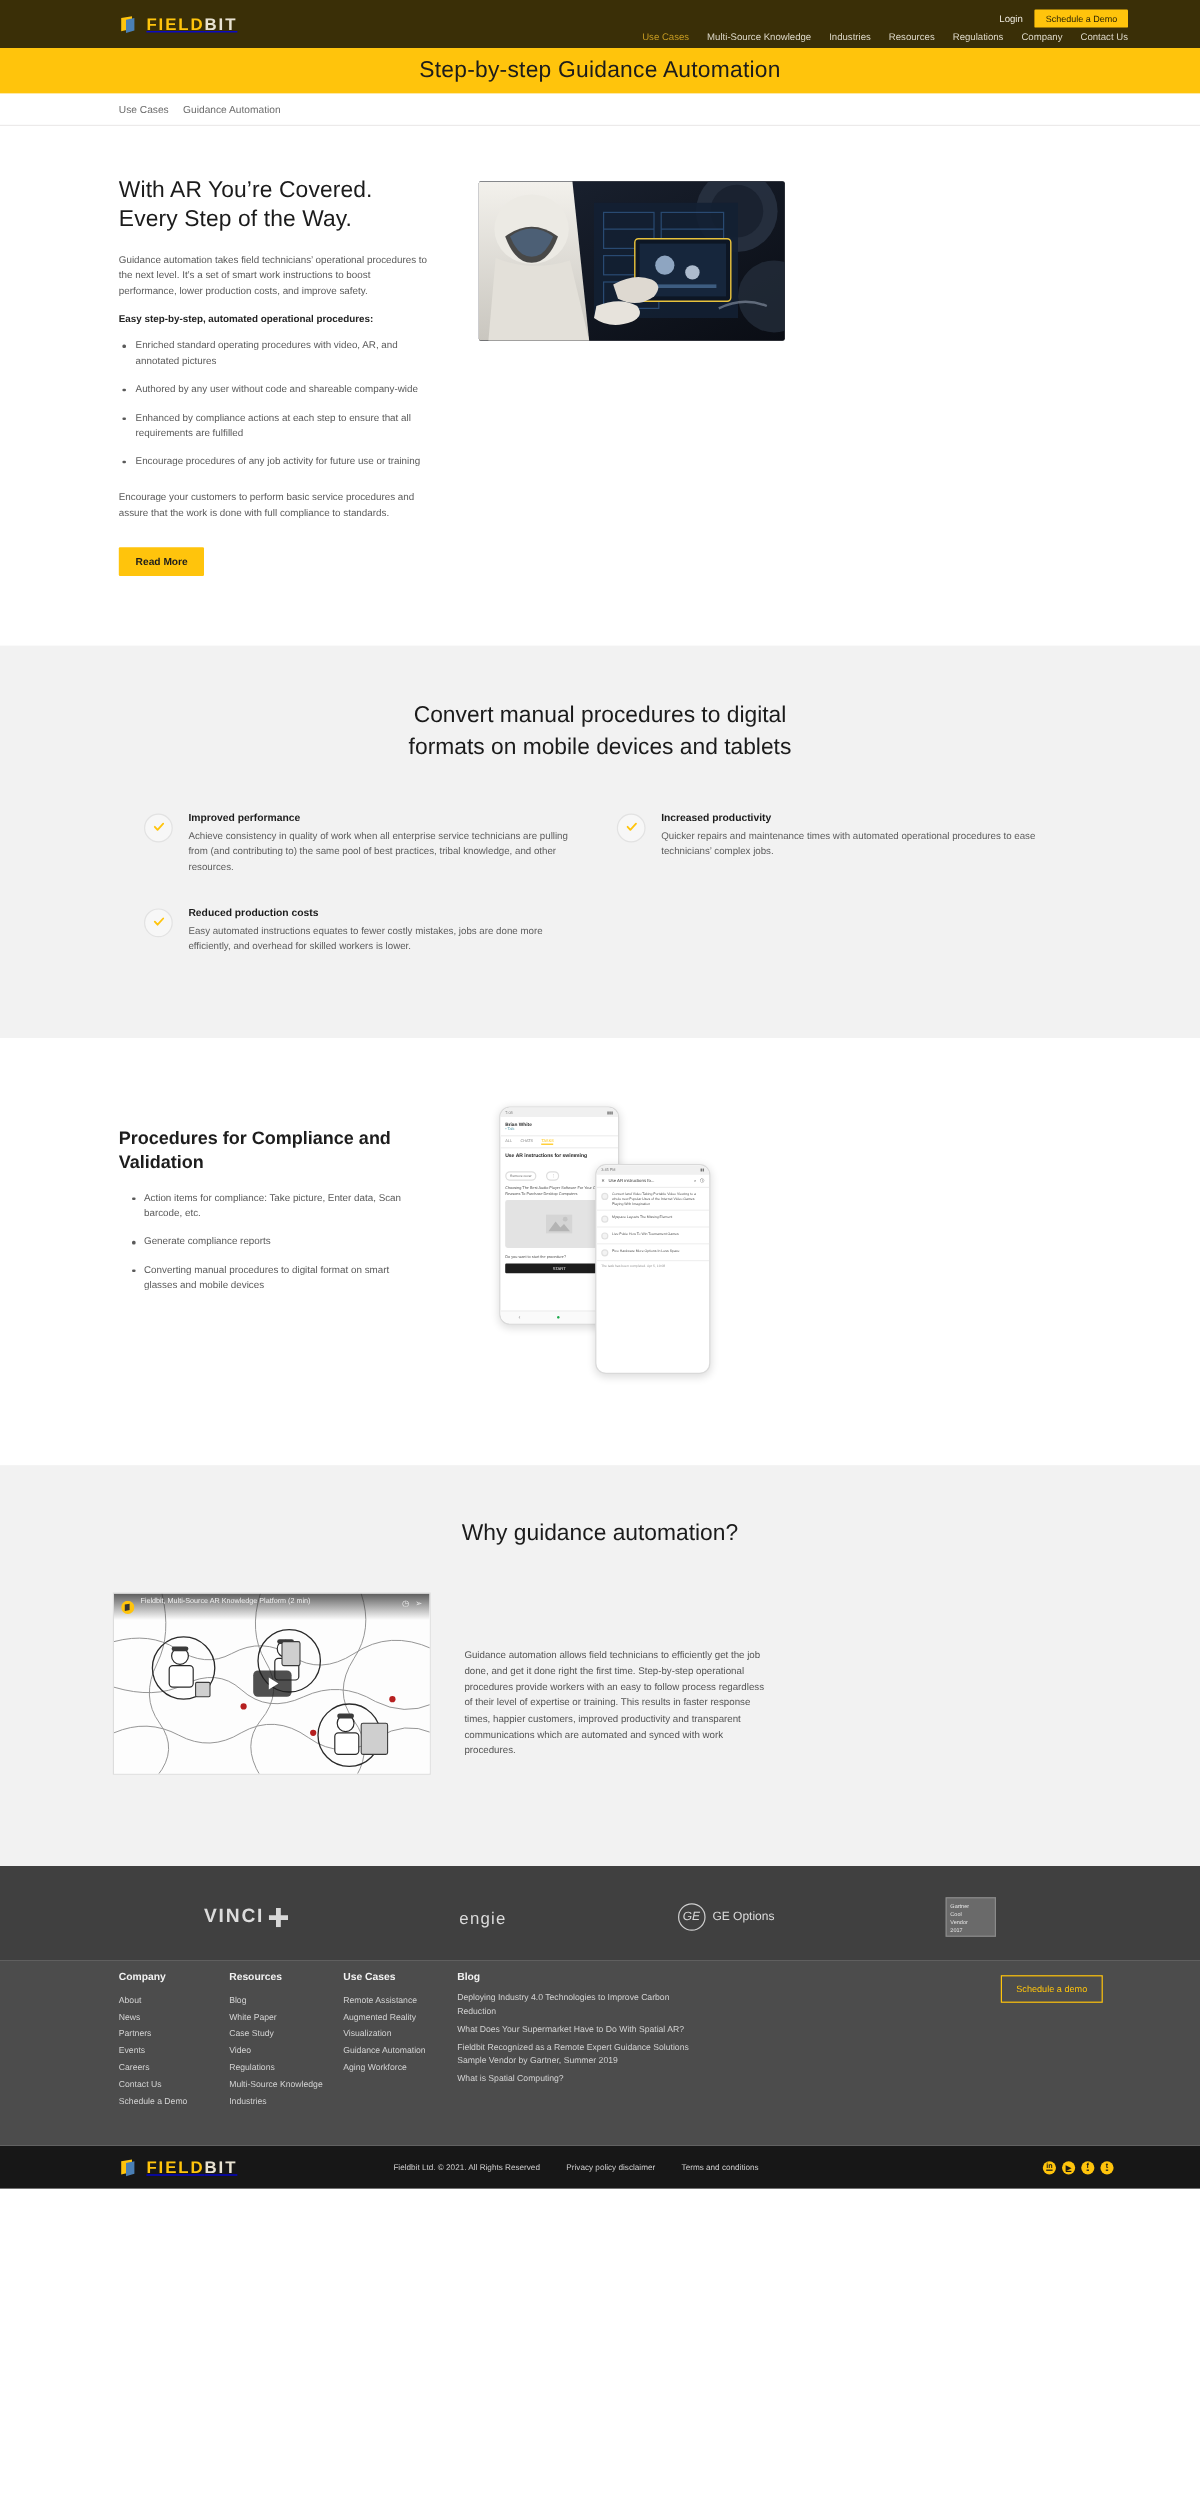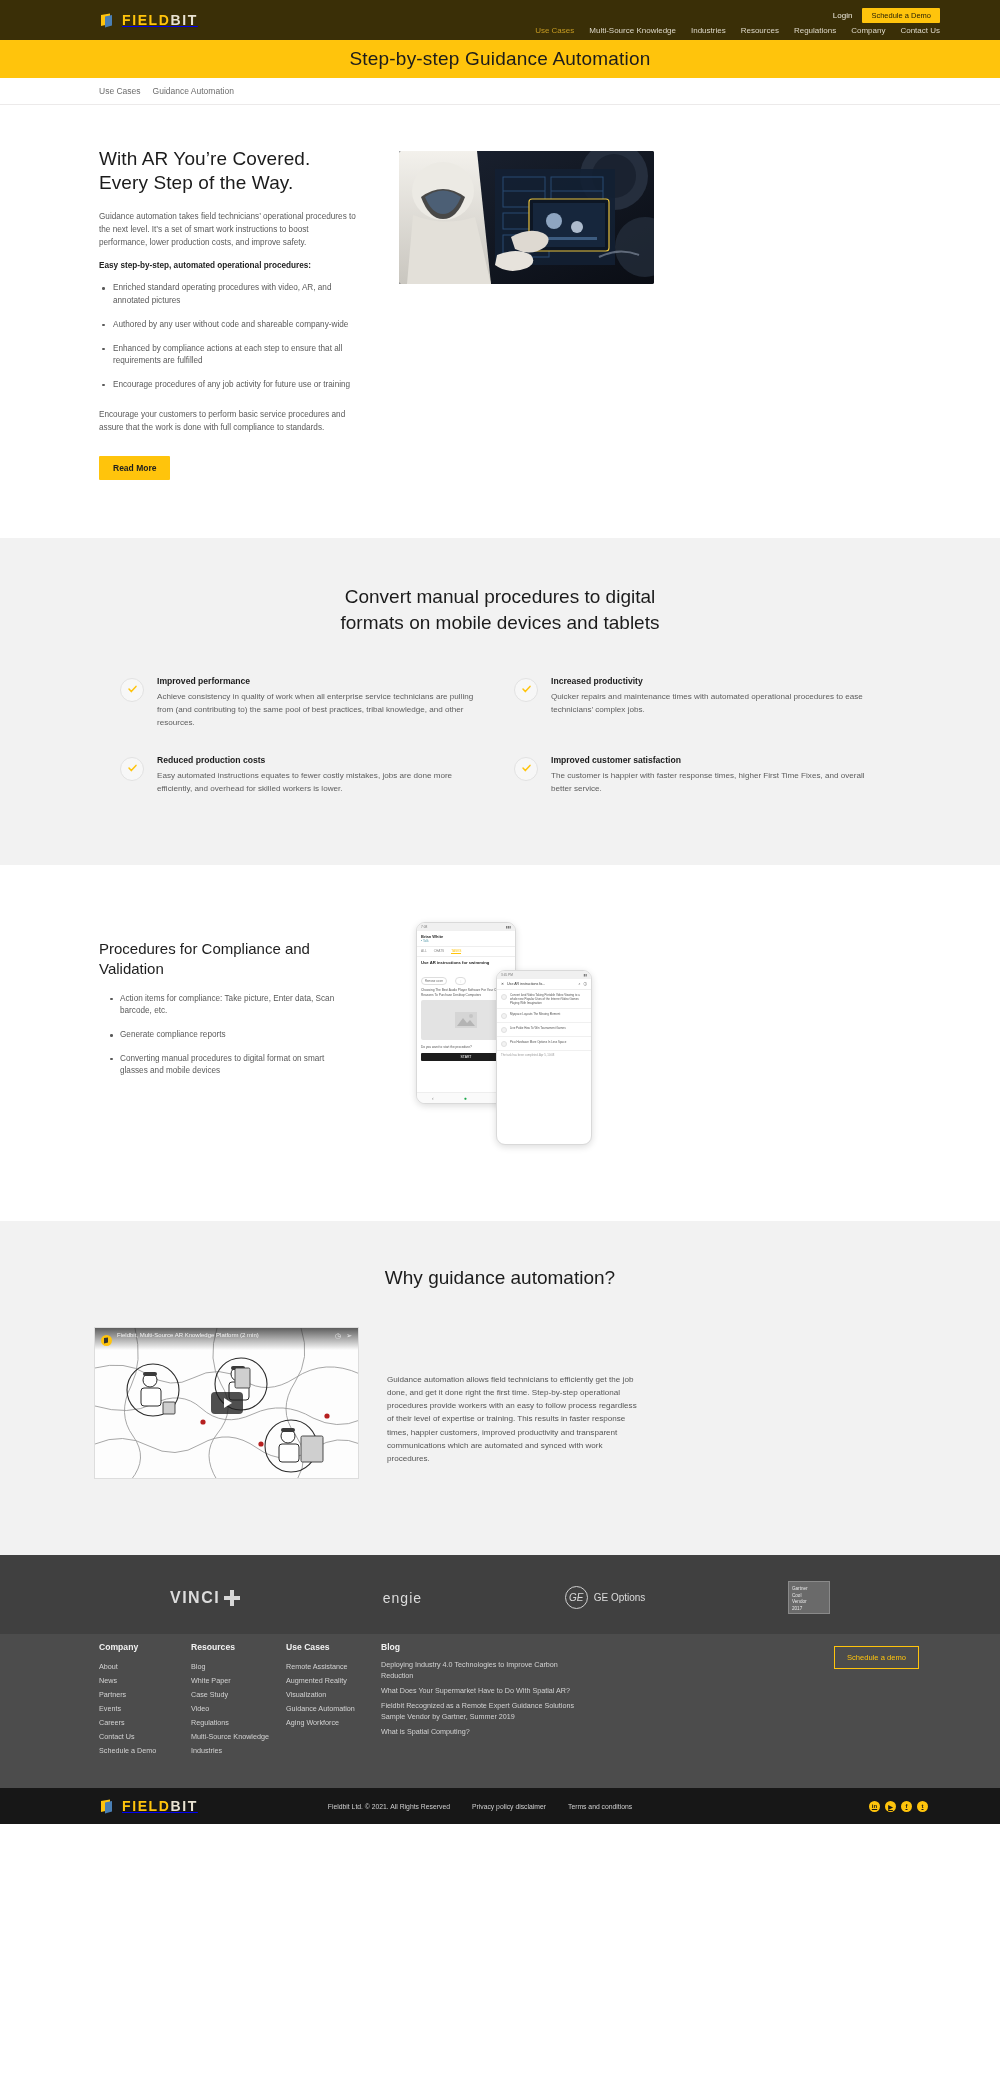--- a/index.html
+++ b/index.html
@@ -124,21 +124,21 @@
   .benefit-body h3 {
     font-size: 8.6px; font-weight: bold; color: #1b1b1b; margin-bottom: 4px;
   }
   .benefit-body p { font-size: 8.1px; line-height: 1.62; color: #5d5d5d; }
 
   
   .compliance { background: #fff; padding: 50px 0 56px; }
   .comp-grid { display: flex; margin-left: 99px; width: 810px; gap: 60px; }
   .comp-left { width: 255px; padding-top: 24px; }
   .comp-left h2 {
-    font-size: 15px; font-weight: normal; color: #1d1d1d;
+    font-size: 15px; font-weight: bold; color: #1d1d1d;
     line-height: 1.32; margin-bottom: 14px;
   }
   .comp-left ul { list-style: none; padding-left: 8px; }
   .comp-left ul li {
     font-size: 8.2px; line-height: 1.55; color: #5a5a5a;
     position: relative; padding-left: 13px; margin-bottom: 11px;
   }
   .comp-left ul li:before {
     content: ""; position: absolute; left: 3px; top: 5px;
     width: 2.5px; height: 2.5px; border-radius: 50%; background: #5a5a5a;
@@ -441,31 +441,20 @@
         <svg width="11" height="11" viewBox="0 0 11 11">
             <path d="M2 5 L4.3 7.6 L9 2.4" stroke="#ffc40c" stroke-width="1.5" fill="none" stroke-linecap="round" stroke-linejoin="round"></path>
           </svg>
       </span>
       <div class="benefit-body">
         <h3>Reduced production costs</h3>
         <p>Easy automated instructions equates to fewer costly mistakes, jobs are done more efficiently, and overhead for skilled workers is lower.</p>
       </div>
     </div>
 
-    <div class="benefit">
-      <span class="check-circle">
-        <svg width="11" height="11" viewBox="0 0 11 11">
-            <path d="M2 5 L4.3 7.6 L9 2.4" stroke="#ffc40c" stroke-width="1.5" fill="none" stroke-linecap="round" stroke-linejoin="round"></path>
-          </svg>
-      </span>
-      <div class="benefit-body">
-        <h3>Improved customer satisfaction</h3>
-        <p>The customer is happier with faster response times, higher First Time Fixes, and overall better service.</p>
-      </div>
-    </div>
 
   </div>
 </section>
 
 <section class="compliance">
   <div class="comp-grid">
     <div class="comp-left">
       <h2><span>Procedures for Compliance and</span> <span>Validation</span></h2>
       <ul>
         <li>Action items for compliance: Take picture, Enter data, Scan barcode, etc.</li>

